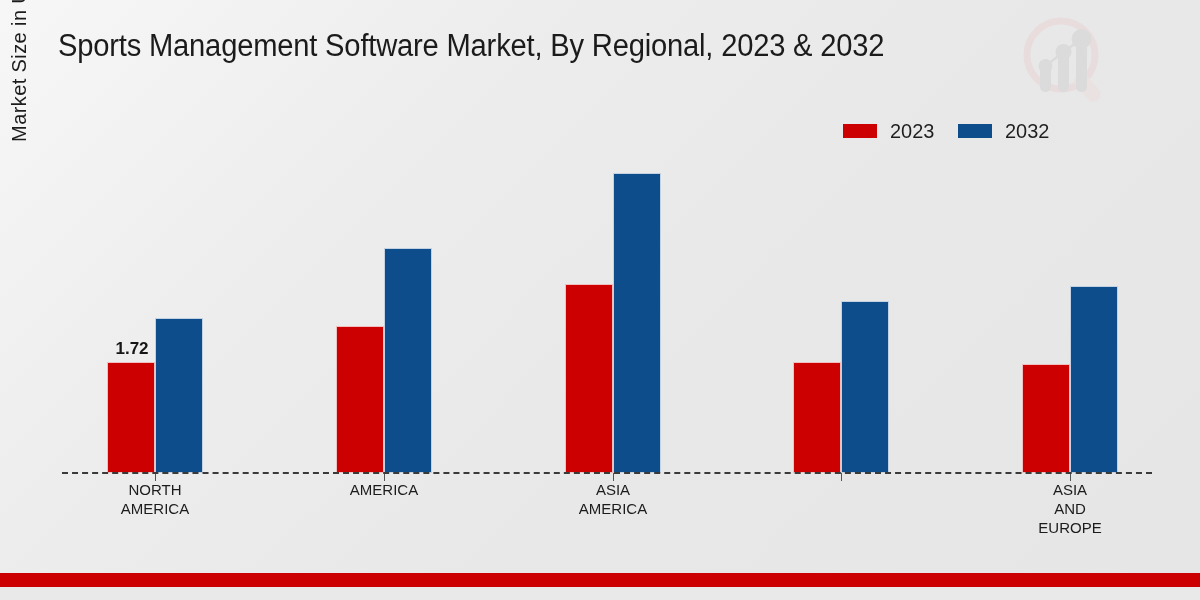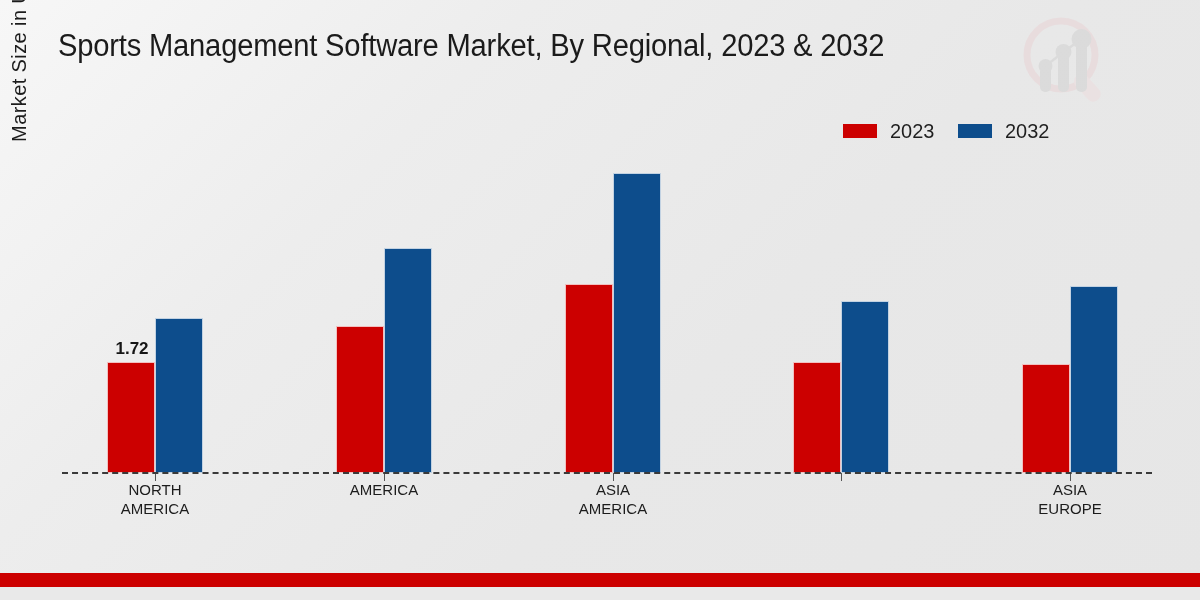--- a/index.html
+++ b/index.html
@@ -261,18 +261,19 @@
       </div>
       <div class="x-label" style="left: 242px;">
         <span>AMERICA</span>
       </div>
       <div class="x-label" style="left: 471px;">
         <span>ASIA</span>
         <span>AMERICA</span>
       </div>
       <div class="x-label" style="left: 928px;">
         <span>ASIA</span>
+        <span>AND</span>
         <span>EUROPE</span>
       </div>
     </div>
 
   <div class="bottom-band" style="background:#CC0000"></div>
 </div>
 
 </body></html>

